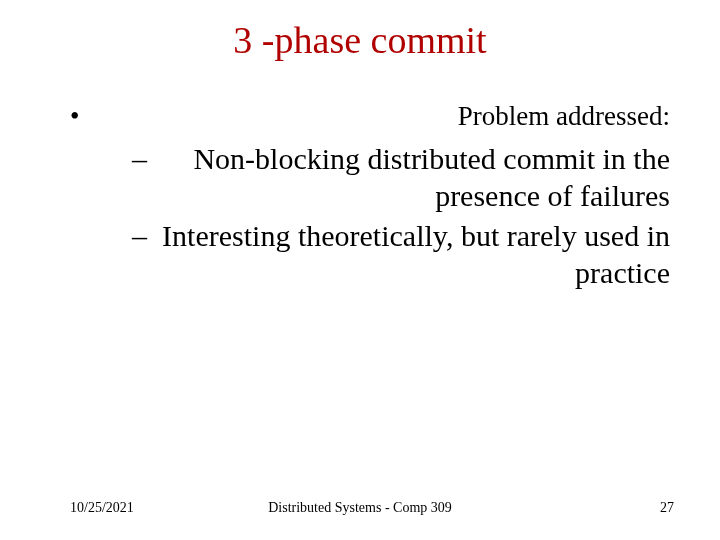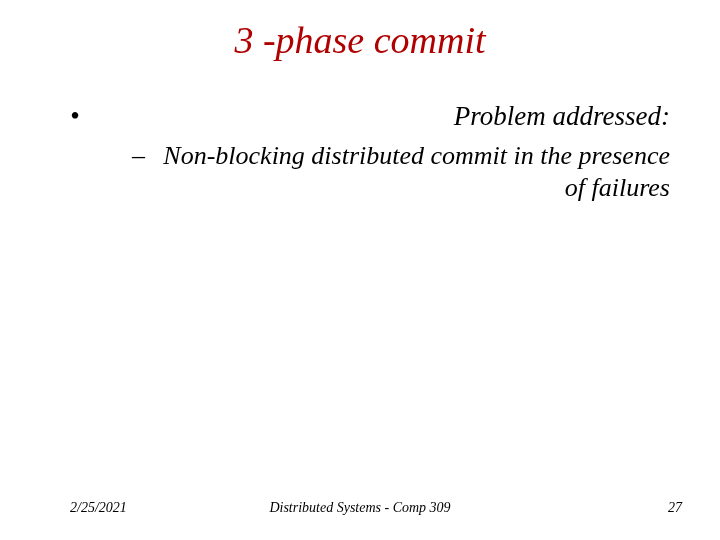--- a/index.html
+++ b/index.html
@@ -10,21 +10,20 @@
     background: #ffffff;
     font-family: "Times New Roman", Times, serif;
     color: #000;
     overflow: hidden;
   }
   .slide {
     position: relative;
     width: 720px;
     height: 540px;
     box-sizing: border-box;
-    font-style: italic;
   }
   .title {
     position: absolute;
     top: 18px;
     left: 0;
     width: 720px;
     text-align: center;
     font-size: 38px;
     color: #b00000;
     font-weight: 400;
@@ -45,21 +44,21 @@
   }
   .lvl1::before {
     content: "•";
     position: absolute;
     left: 0;
     top: 0;
   }
   .lvl2-group {
     margin-top: 6px;
     padding-left: 34px;
-    font-size: 26px;
+    font-size: 30px;
   }
   .lvl2 {
     position: relative;
     padding-left: 24px;
     margin-bottom: 2px;
   }
   .lvl2::before {
     content: "–";
     position: absolute;
     left: 0;
@@ -80,41 +79,44 @@
   }
   .footer-center {
     position: absolute;
     left: 0;
     width: 720px;
     text-align: center;
     bottom: 0;
   }
   .footer-page {
     position: absolute;
-    right: 38px;
+    right: 46px;
     bottom: 0;
   }
 </style>
 </head>
 <body>
 
 <div class="slide">
 
   <div class="title">3 -phase commit</div>
 
   <div class="body">
     <div class="lvl1">
       <span>Problem addressed:</span>
       <div class="lvl2-group">
         <div class="lvl2">
           <span>Non-blocking distributed commit in the presence of failures</span>
         </div>
+        <div class="lvl2">
+          <span>Interesting theoretically, but rarely used in practice</span>
+        </div>
       </div>
     </div>
   </div>
 
   <div class="footer">
-    <div class="footer-date">2/25/2021</div>
+    <div class="footer-date">10/25/2021</div>
     <div class="footer-center">Distributed Systems - Comp 309</div>
     <div class="footer-page">27</div>
   </div>
 
 </div>
 
 </body></html>

